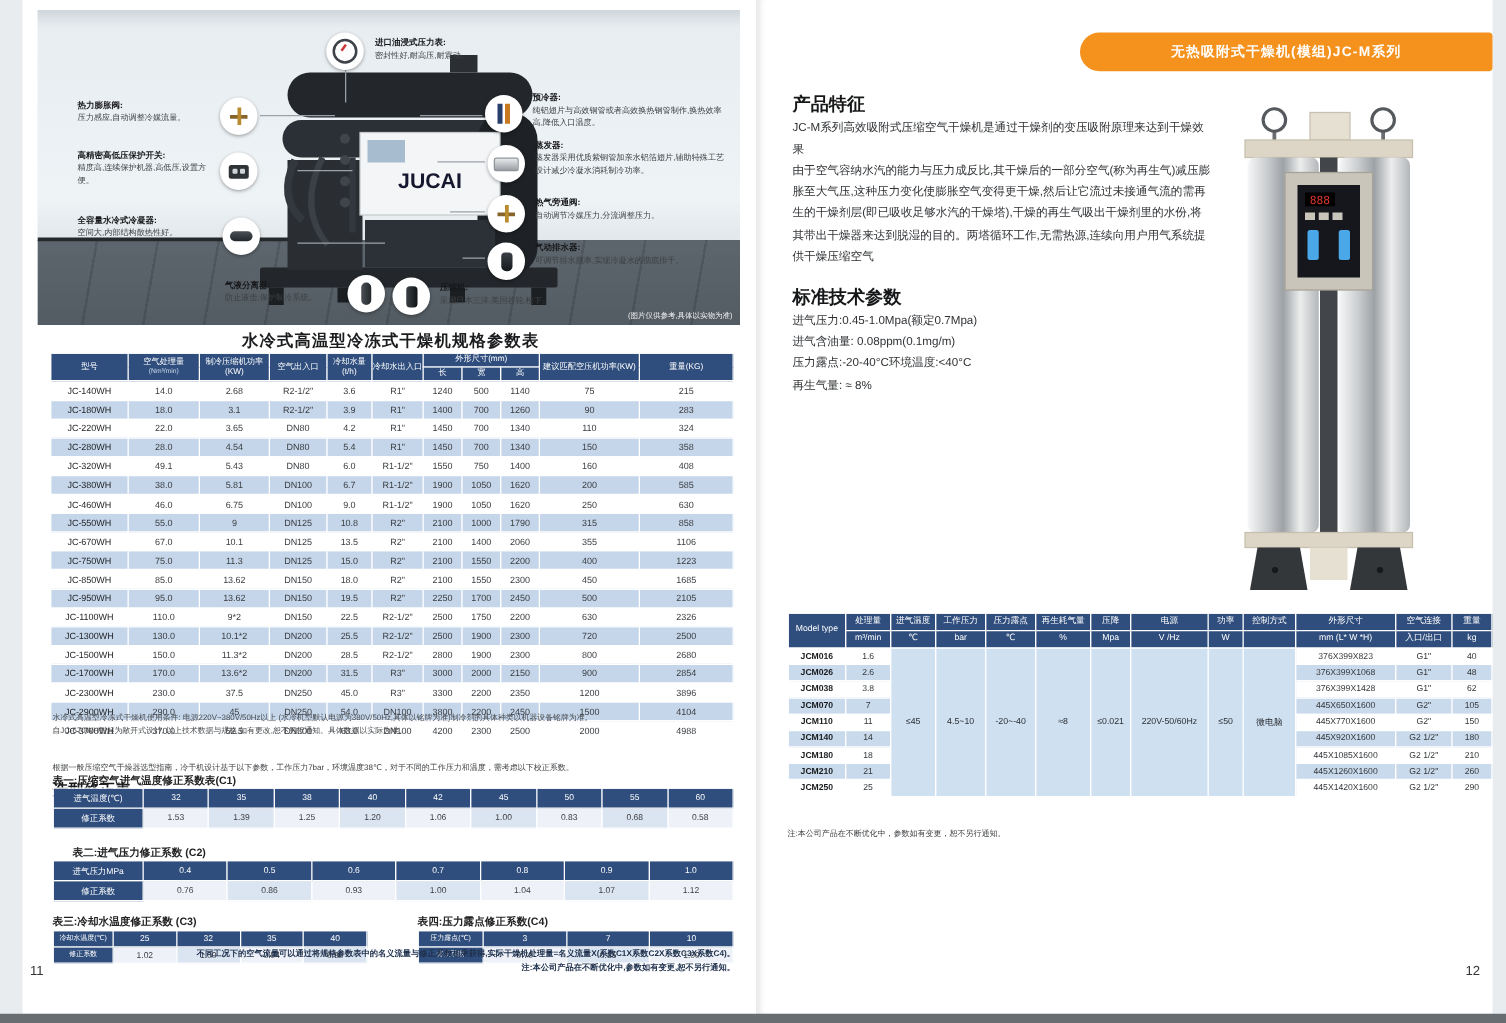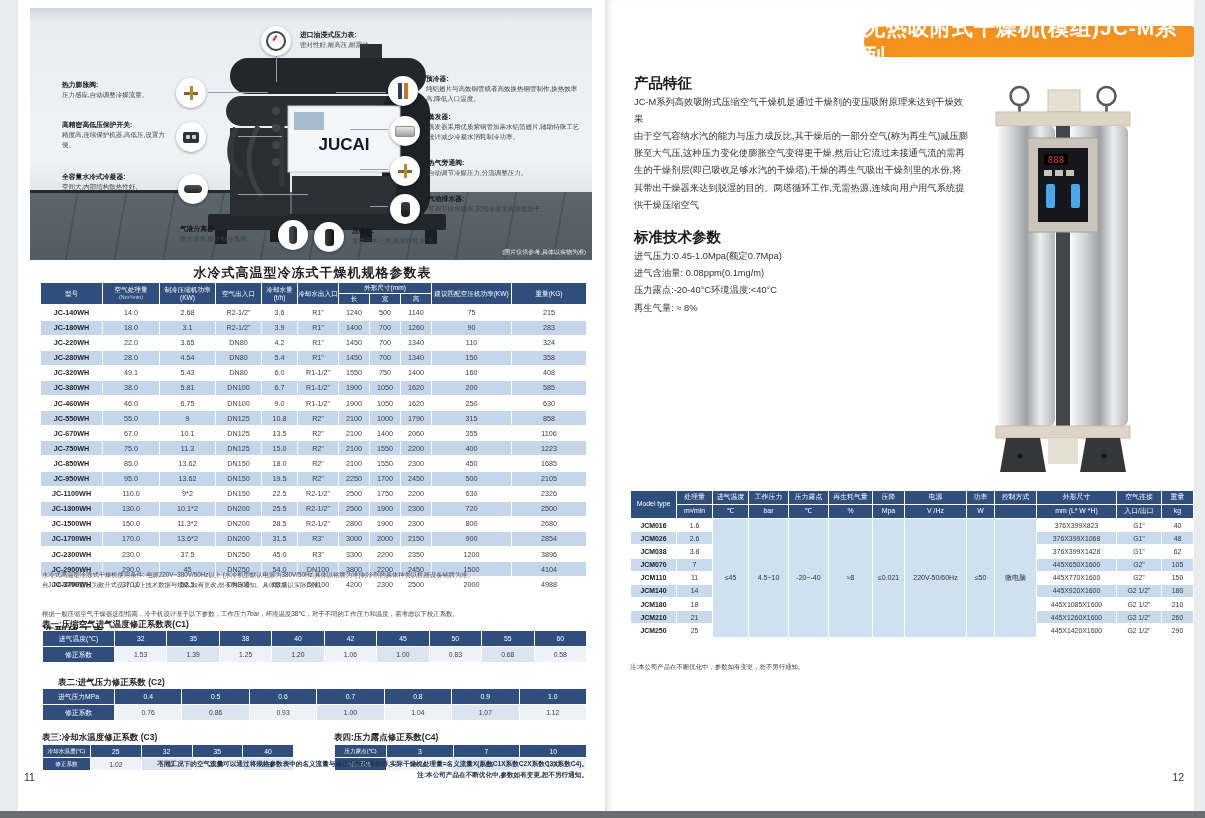--- a/index.html
+++ b/index.html
@@ -61,39 +61,39 @@
   table{border-collapse:collapse;}
   th,td{border:1px solid #fff;text-align:center;vertical-align:middle;}
   thead th{background:#2f4e7d;color:#fff;font-weight:400;}
 
   
   #spec{position:absolute;left:22px;top:282px;width:546px;table-layout:fixed;}
   #spec thead th{font-size:6.6px;padding:1px 0;line-height:1.25;}
   #spec thead .unit{font-size:5.4px;color:#cfdbec;display:block;}
   #spec td{font-size:7.2px;color:#3a3d40;padding:1.8px 0;height:10.5px;}
   #spec tbody tr:nth-child(even) td{background:#c5d6ea;}
-  #spec td:first-child{font-weight:700;color:#1d1f21;margin-top:44px;}
+  #spec td:first-child{font-weight:400;color:#1d1f21;margin-top:44px;}
 
   
   .ctab{table-layout:fixed;position:absolute;}
   .ctab th{background:#2f4e7d;color:#fff;font-size:6.8px;font-weight:400;padding:2.5px 0;}
   .ctab th.lab{font-weight:400;}
   .ctab td{font-size:6.8px;color:#3a3d40;padding:2.5px 0;}
   .ctab td:nth-child(odd){background:#dbe4f1;}
   .ctab td:nth-child(even){background:#eef2f8;}
   #c1{left:24px;top:630px;width:545px;}
   #c2{left:24px;top:688px;width:545px;}
   #c3{left:24px;top:744px;width:252px;}
   #c4{left:316px;top:744px;width:253px;}
   #c3 th.lab,#c4 th.lab{font-size:5.6px;line-height:1.2;}
 
   
   #banner{position:absolute;right:0;top:26px;width:330px;height:31px;background:#f5921e;
     border-radius:16px 3px 3px 16px;display:flex;align-items:center;justify-content:center;
-    color:#fff;font-size:21px;font-weight:700;letter-spacing:1px;}
+    color:#fff;font-size:11px;font-weight:700;letter-spacing:1px;}
   .r-head{position:absolute;left:28px;font-size:14.5px;font-weight:700;color:#161718;}
   .r-par{position:absolute;left:28px;width:336px;font-size:9.3px;line-height:1.85;color:#2f3235;}
   .r-spec-line{display:block;}
   #machine{position:absolute;right:56px;top:82px;}
 
   #jcm{position:absolute;left:24px;top:490px;width:563px;table-layout:fixed;}
   #jcm thead th{font-size:6.9px;padding:2px 0;line-height:1.3;}
   #jcm td{font-size:6.9px;color:#34373a;padding:2.6px 0;}
   #jcm td.mcol{font-weight:700;color:#17191b;}
   #jcm tbody tr:nth-child(even) td{background:#c9daec;}

